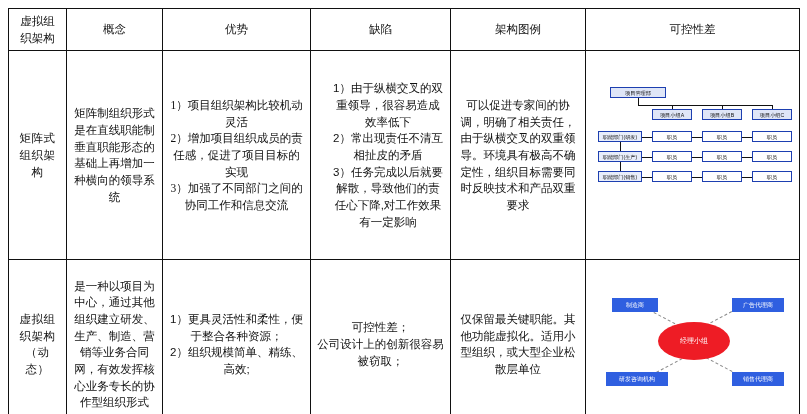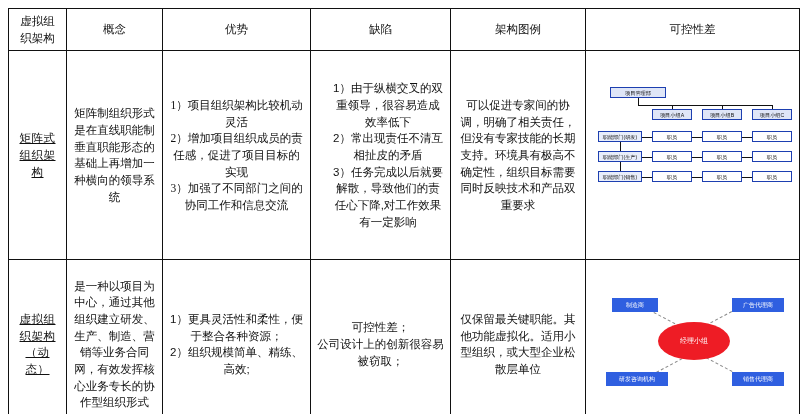--- a/index.html
+++ b/index.html
@@ -48,21 +48,20 @@
   .col-dis { width: 140px; }
   .col-scope { width: 135px; }
   .col-fig { width: 214px; }
 
   td.cell-type {
     font-size: 12px;
     font-weight: bold;
     letter-spacing: 0.5px;
     line-height: 1.5;
     padding: 4px 2px;
-    text-decoration: underline;
   }
   td.cell-text {
     text-align: left;
     font-size: 11.5px;
     line-height: 1.5;
   }
   td.cell-fig {
     padding: 2px;
     height: 180px;
   }
@@ -182,21 +181,21 @@
     <tbody>
       <tr class="row-1">
         <td class="cell-type">矩阵式组织架构</td>
         <td class="cell-text">矩阵制组织形式是在直线职能制垂直职能形态的基础上再增加一种横向的领导系统</td>
         <td class="cell-text" style="white-space:pre-line;font-family:Liberation Serif, serif;">1）项目组织架构比较机动灵活
 2）增加项目组织成员的责任感，促进了项目目标的实现
 3）加强了不同部门之间的协同工作和信息交流</td>
         <td class="cell-text" style="white-space:pre-line;padding-left:21px;">1）由于纵横交叉的双重领导，很容易造成效率低下
 2）常出现责任不清互相扯皮的矛盾
 3）任务完成以后就要解散，导致他们的责任心下降,对工作效果有一定影响</td>
-        <td class="cell-text">可以促进专家间的协调，明确了相关责任，但没有专家技能的长期支持。环境具有极高不确定性，组织目标需要同时反映技术和产品双重要求</td>
+        <td class="cell-text">可以促进专家间的协调，明确了相关责任，由于纵横交叉的双重领导。环境具有极高不确定性，组织目标需要同时反映技术和产品双重要求</td>
         <td class="cell-fig">
           <div class="orgchart">
 
             <div class="oline" style="left:46px; top:13px; width:1px; height:8px;"></div>
             <div class="oline" style="left:46px; top:20px; width:134px; height:1px;"></div>
             <div class="oline" style="left:80px; top:20px; width:1px; height:4px;"></div>
             <div class="oline" style="left:130px; top:20px; width:1px; height:4px;"></div>
             <div class="oline" style="left:180px; top:20px; width:1px; height:4px;"></div>
             <div class="oline" style="left:28px; top:52px; width:1px; height:40px;"></div>
             <div class="oline" style="left:28px; top:52px; width:32px; height:1px;"></div>

